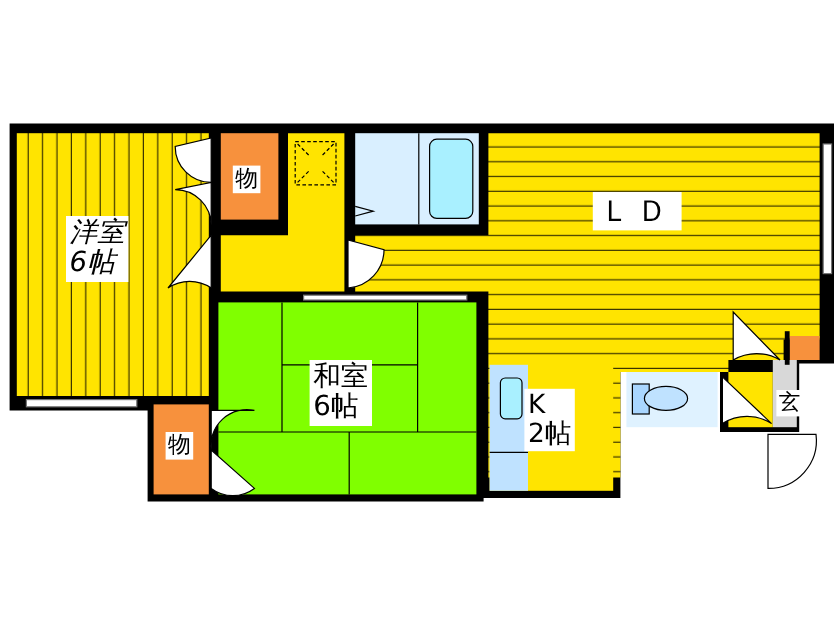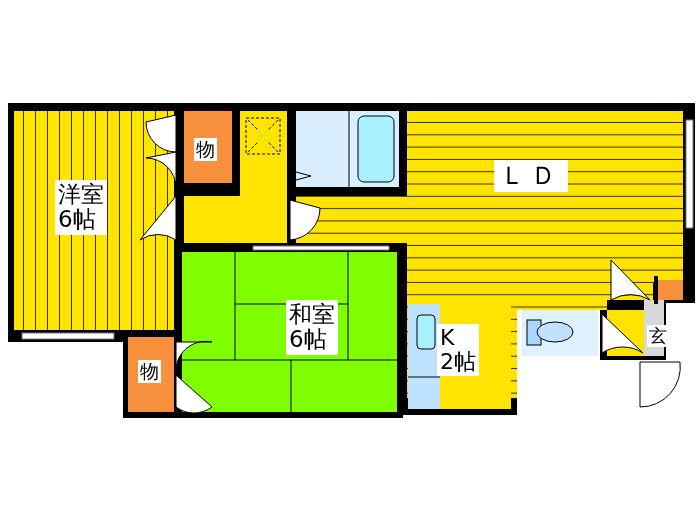--- a/index.html
+++ b/index.html
@@ -95,34 +95,34 @@
     <path d="M640,362 L640,407 A40,40 0 0 0 680,362 Z"></path>
   </g>
 
   <g fill="#fff" stroke="#777" stroke-width="1">
     <rect x="22" y="333" width="92" height="6"></rect>
     <rect x="253" y="246" width="136" height="4"></rect>
     <rect x="686" y="120" width="7" height="108"></rect>
   </g>
 </svg>
 
-<div class="label" style="left:55px;top:180px;padding:2px 3px;font-size:23px;">
+<div class="label" style="left:55px;top:180px;padding:2px 3px;font-size:23px;font-style:italic;">
   <div>洋室</div>
   <div>6帖</div>
 </div>
 
 <div class="label" style="left:194px;top:138px;padding:1px 2px;font-size:19px;">
   <span>物</span>
 </div>
 
 <div class="label" style="left:494px;top:160px;padding:2px 6px;font-size:25px;">
   <div style="letter-spacing:6px;">ＬＤ</div>
 </div>
 
-<div class="label" style="left:258px;top:300px;padding:2px 3px;font-size:23px;margin-left:28px;">
+<div class="label" style="left:258px;top:300px;padding:2px 3px;font-size:23px;">
   <div>和室</div>
   <div>6帖</div>
 </div>
 
 <div class="label" style="left:138px;top:360px;padding:1px 2px;font-size:19px;">
   <span>物</span>
 </div>
 
 <div class="label" style="left:437px;top:324px;padding:2px 3px;font-size:22px;">
   <div>K</div>

